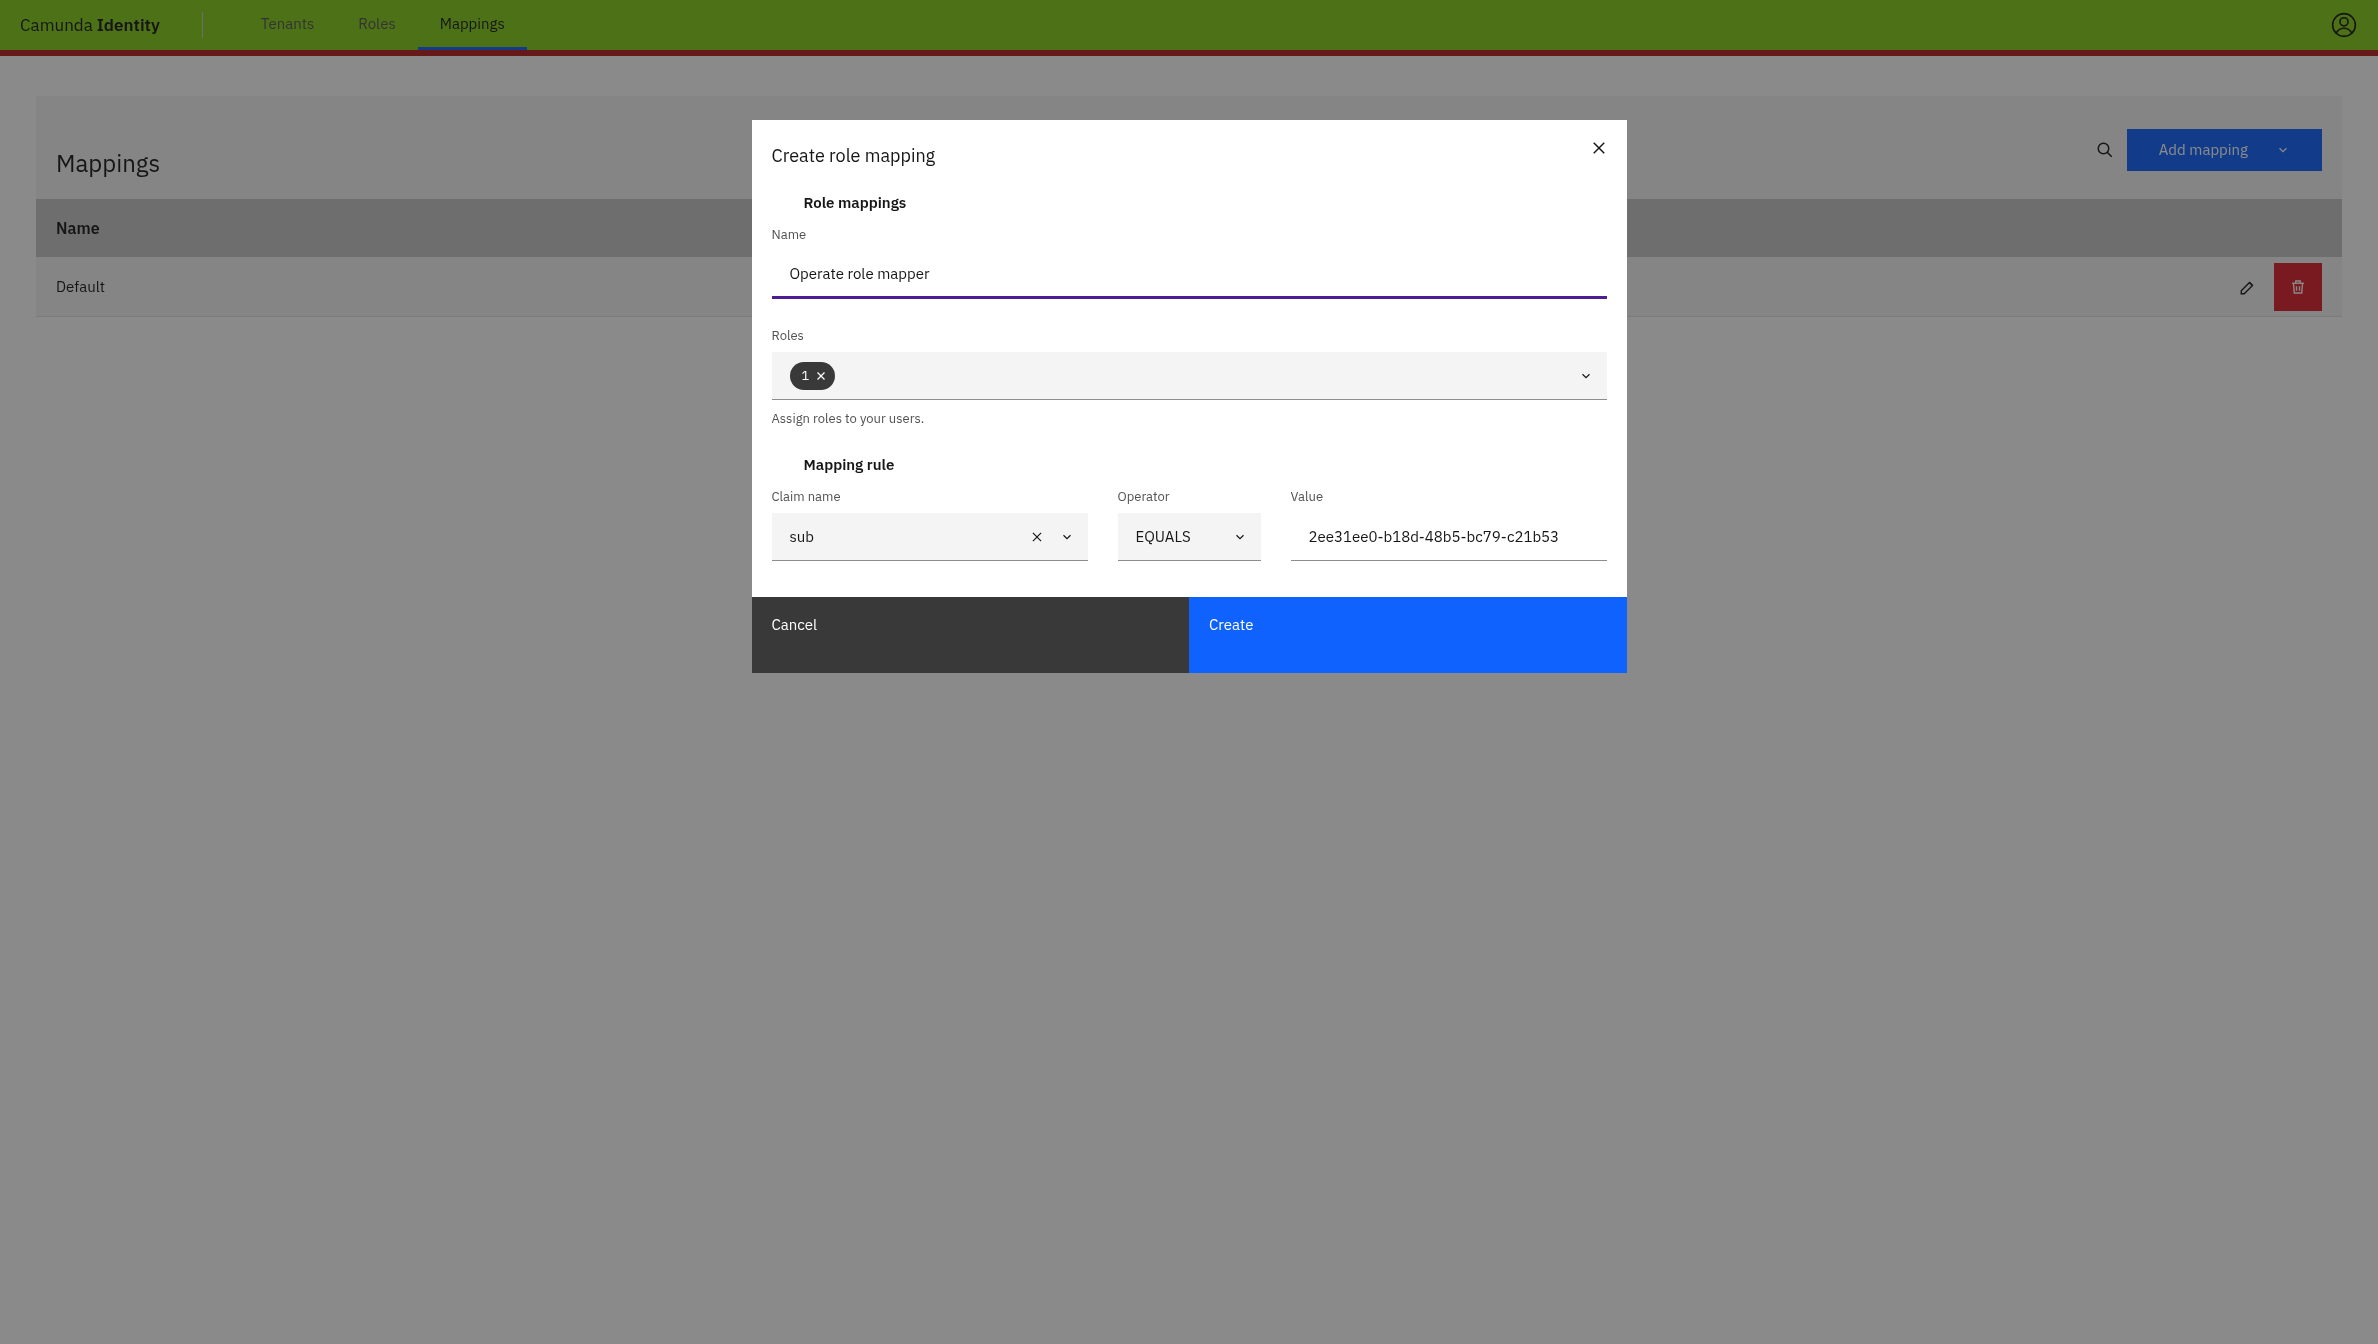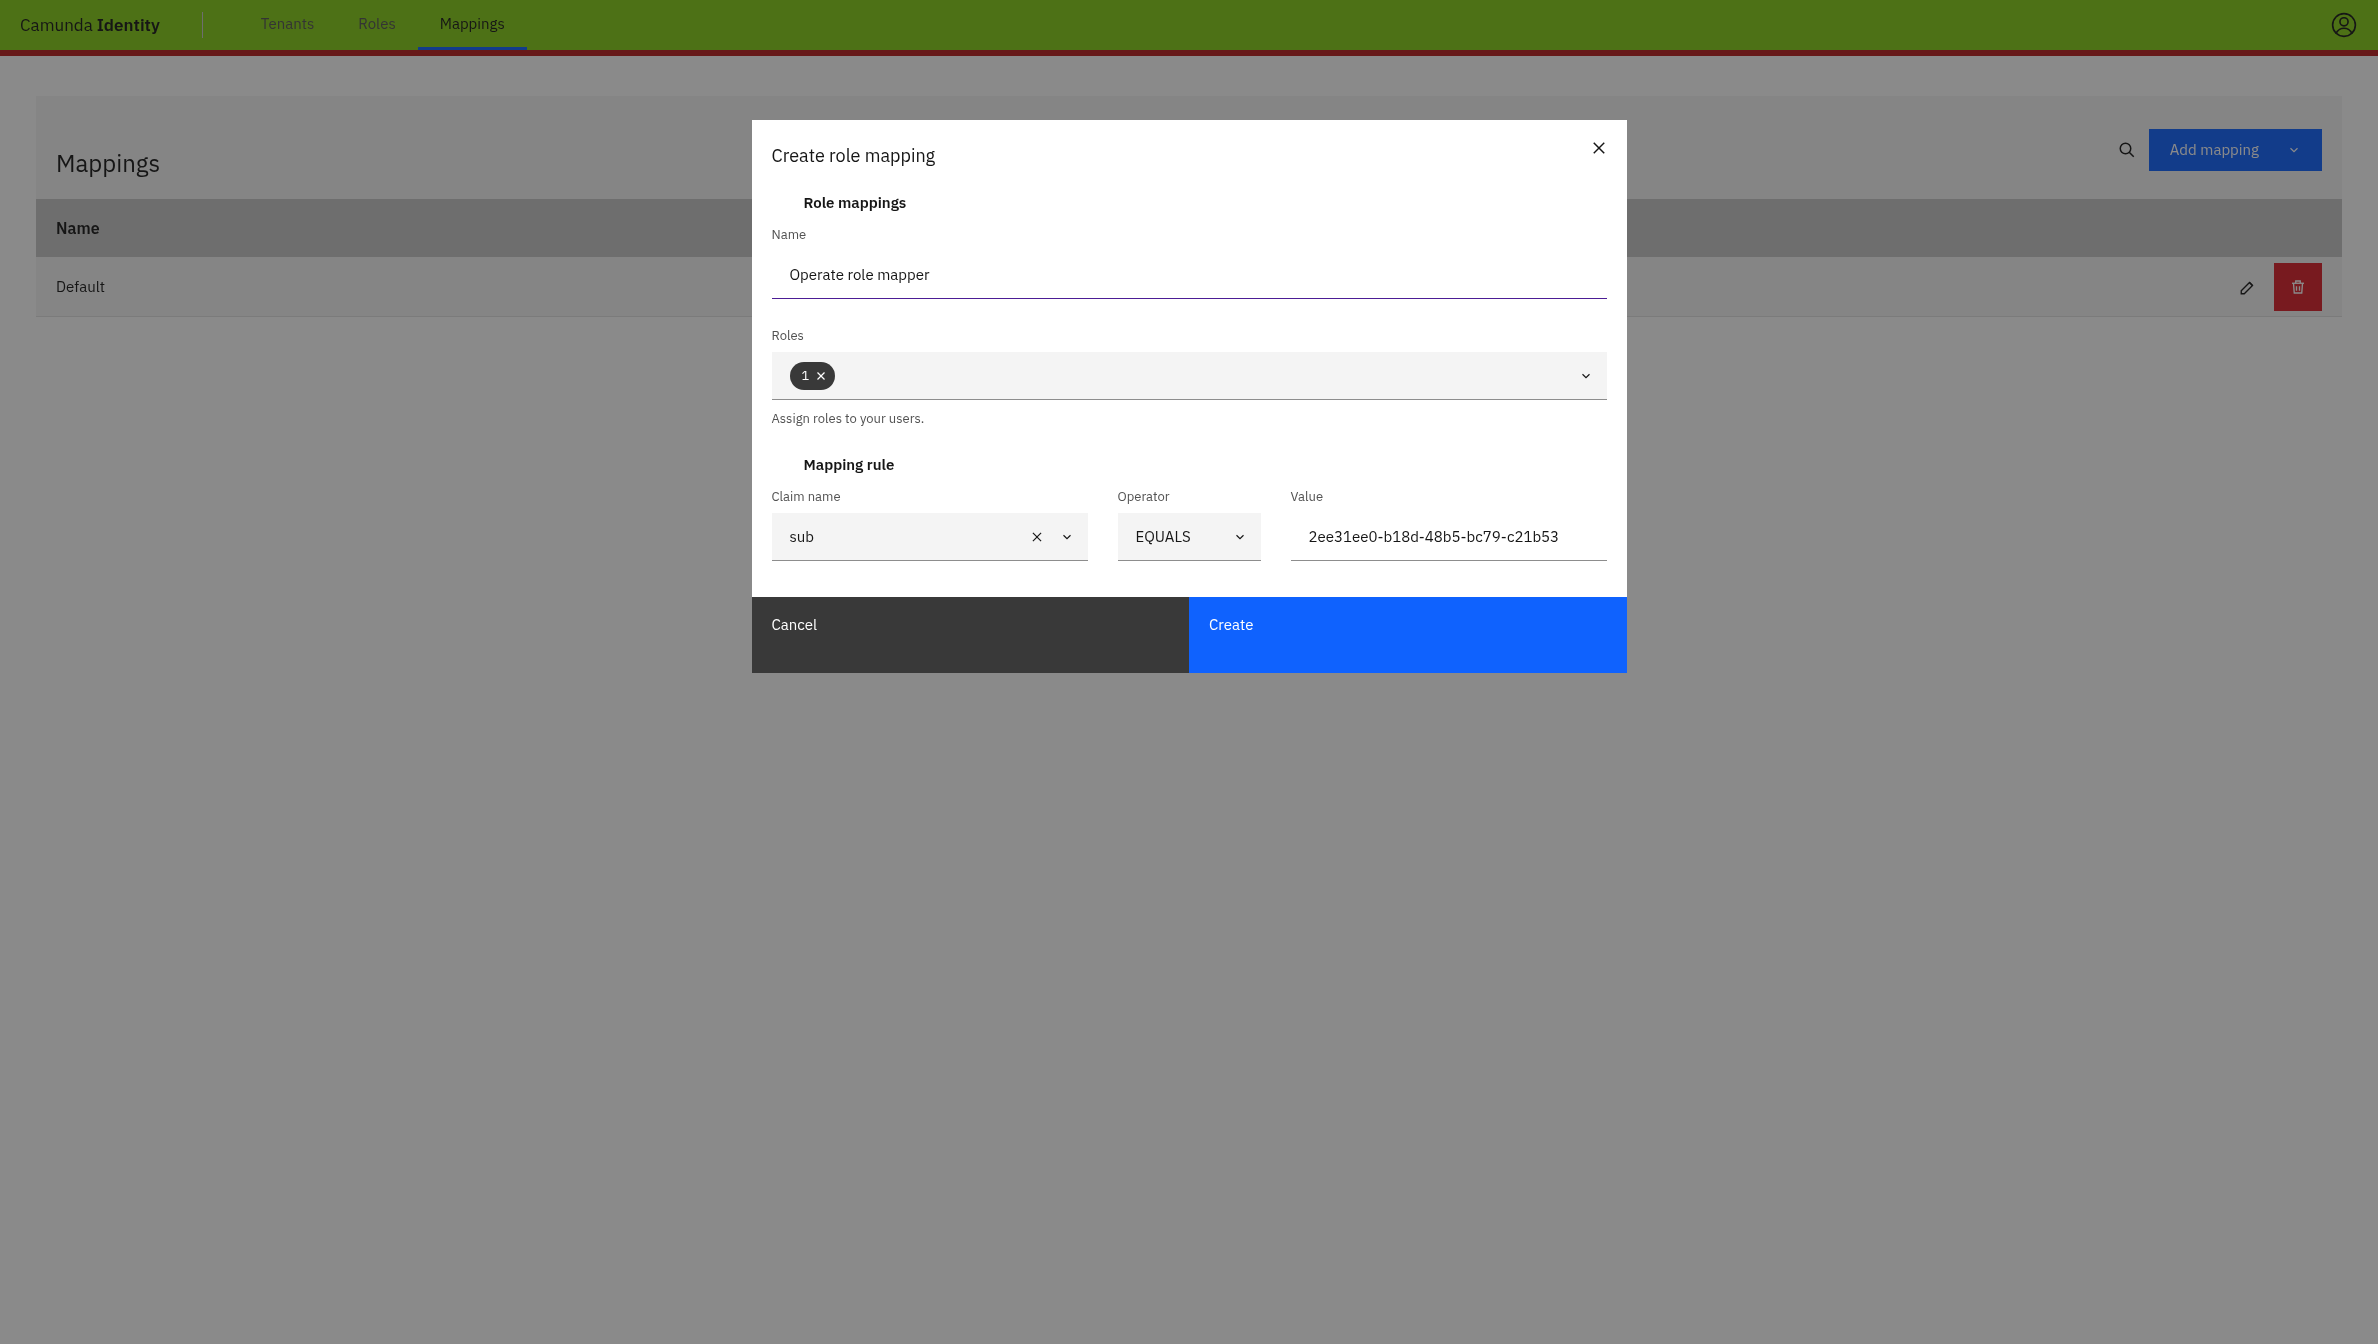--- a/index.html
+++ b/index.html
@@ -117,21 +117,21 @@
       cursor: pointer;
       color: #161616;
     }
 
     .add-mapping-btn {
       height: 42px;
       background: #0f62fe;
       color: #ffffff;
       display: flex;
       align-items: center;
-      padding: 0 21px;
+      padding: 0 32px;
       font-size: 15px;
       cursor: pointer;
       gap: 28px;
     }
 
     .add-mapping-btn svg {
       flex-shrink: 0;
     }
 
     
@@ -249,21 +249,21 @@
       font-size: 13px;
       color: #525252;
       margin-top: 10px;
     }
 
     
     .text-input {
       width: 100%;
       height: 48px;
       border: none;
-      border-bottom: 1px solid #4c1d95;
+      border-bottom: 3px solid #4c1d95;
       background: transparent;
       padding: 0 18px;
       font-size: 15px;
       color: #161616;
       outline: none;
     }
 
     .text-input.filled {
       background: #ffffff;
     }

